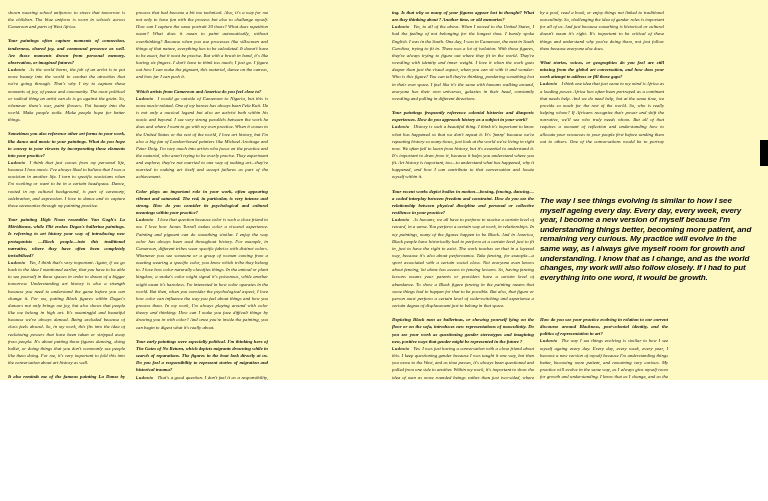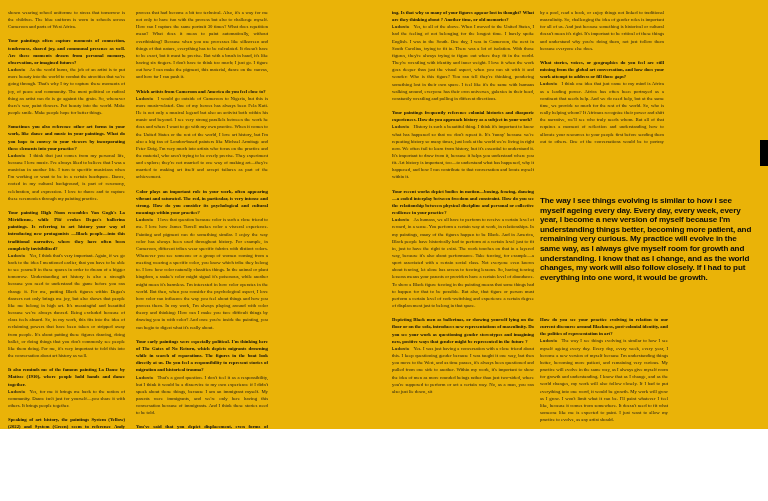--- a/index.html
+++ b/index.html
@@ -1,19 +1,19 @@
 <!DOCTYPE html>
 <html><head>
 <meta charset="utf-8">
 <style>
   html, body { margin:0; padding:0; background:#ffffff; }
   .spread {
-    position:relative; width:768px; height:429px;
-    background:#eab308; overflow:hidden;
-    font-family:"Liberation Serif", serif; color:#161616;
+    position:relative; width:768px; height:380px;
+    background:#fef9c3; overflow:hidden;
+    font-family:"Liberation Serif", serif; color:#161616;font-style:italic;
   }
   .col {
     position:absolute; overflow:hidden;
     font-size:4.75px; line-height:7.15px;
     text-align:justify; text-justify:inter-word;
   }
   .para { margin:0; }
   .para.question, .para.question-continuation { font-weight:bold; color:#0d0d0d; }
   .para.question { margin-top:7px; }
   .col .para:first-child { margin-top:0; }

